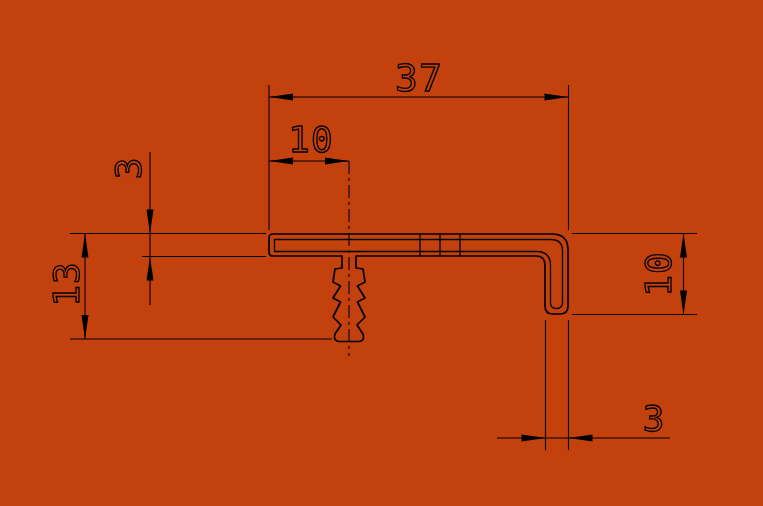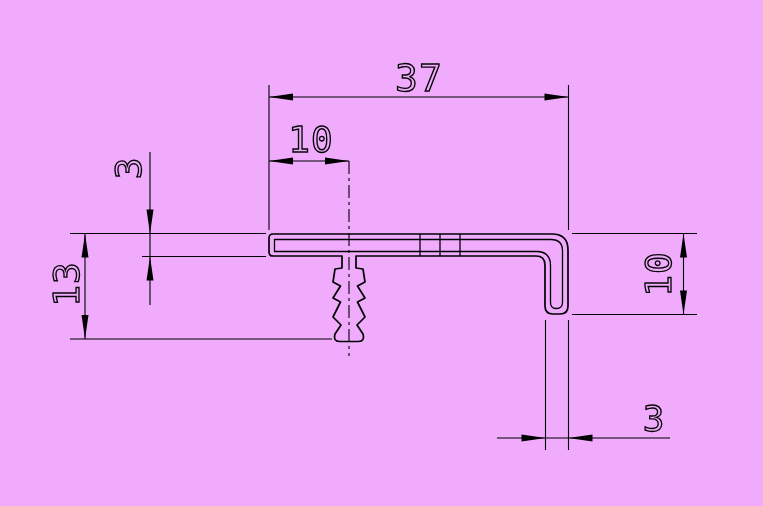--- a/index.html
+++ b/index.html
@@ -5,21 +5,21 @@
   html, body {
     margin: 0;
     padding: 0;
     background: #ffffff;
     font-family: "DejaVu Sans Mono", monospace;
   }
   .stage {
     position: relative;
     width: 763px;
     height: 506px;
-    background: #f0abfc;
+    background: #c2410c;
     overflow: hidden;
   }
   svg { display: block; }
   .part-stroke   { stroke: #000000; stroke-width: 1.7; fill: none; stroke-linejoin: round; stroke-linecap: round; }
   .inner-stroke  { stroke: #000000; stroke-width: 1.3; fill: none; stroke-linejoin: round; }
   .dim-stroke    { stroke: #000000; stroke-width: 1.1; fill: none; stroke-linecap: butt; }
   .center-stroke { stroke: #000000; stroke-width: 1.1; fill: none; stroke-dasharray: 13 4 3 4; }
   .arrowhead     { fill: #000000; stroke: none; }
   .dim-text {
     font-family: "DejaVu Sans Mono", monospace;

